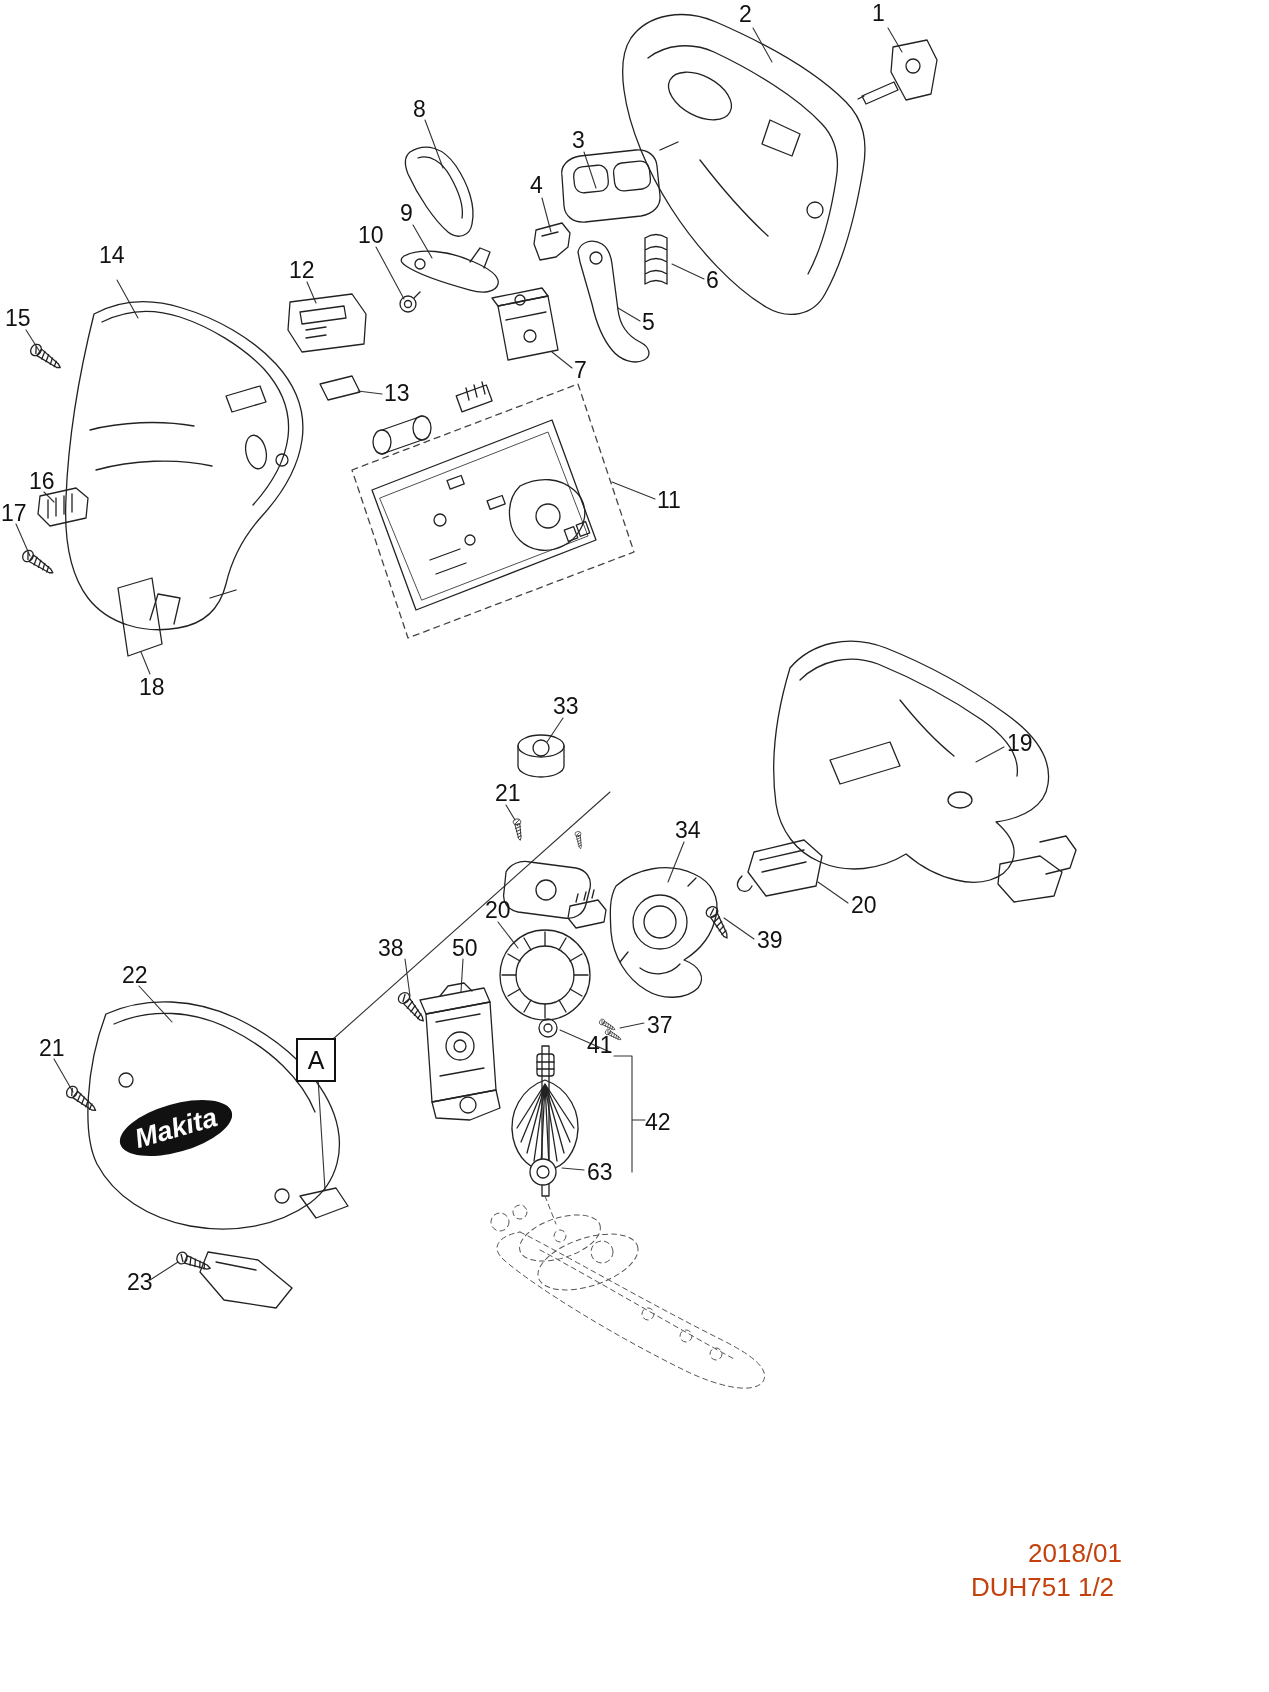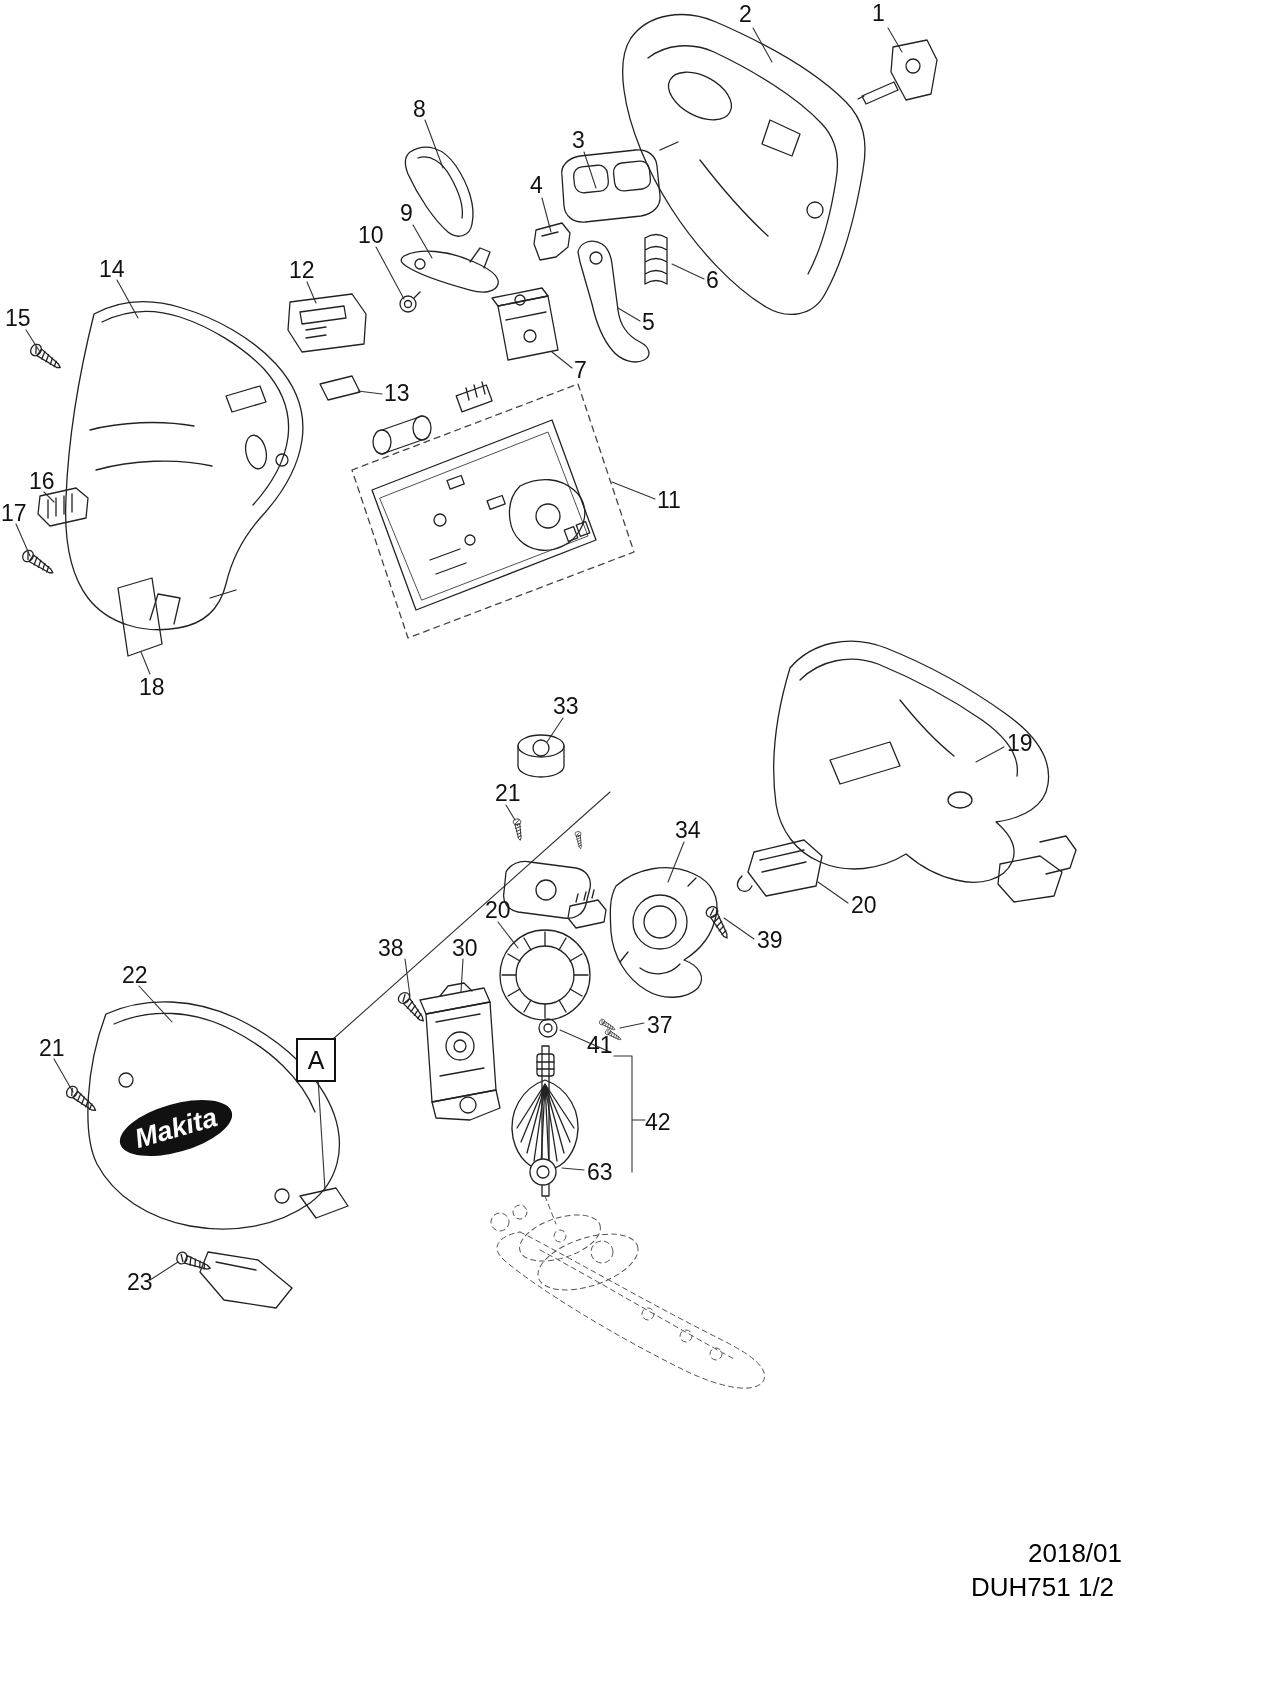--- a/index.html
+++ b/index.html
@@ -4,21 +4,21 @@
 <style>
   html,body{margin:0;padding:0;background:#fff;}
   #stage{position:relative;width:1269px;height:1692px;background:#ffffff;overflow:hidden;
          font-family:"Liberation Sans",sans-serif;color:#111;}
   #drawing{position:absolute;left:0;top:0;}
   .lbl{position:absolute;font-size:23px;line-height:1;color:#111;
        font-family:"Liberation Sans",sans-serif;user-select:none;}
   .a-box{position:absolute;width:36px;height:40px;border:2px solid #111;
          display:flex;align-items:center;justify-content:center;
          font-size:25px;background:#fff;}
-  .footer-text{position:absolute;font-size:26px;color:#000000;
+  .footer-text{position:absolute;font-size:26px;color:#c2410c;
          font-family:"Liberation Sans",sans-serif;}
 </style>
 </head>
 <body>
 
 <div id="stage">
 
   <svg id="drawing" width="1269" height="1692" viewBox="0 0 1269 1692" stroke="#222" fill="none" stroke-width="1.3" stroke-linejoin="round" stroke-linecap="round">
 
     <defs>
@@ -304,40 +304,40 @@
     </g>
   </svg>
 
   <div class="lbl" style="left:872px;top:2px">1</div>
   <div class="lbl" style="left:739px;top:3px">2</div>
   <div class="lbl" style="left:413px;top:98px">8</div>
   <div class="lbl" style="left:572px;top:129px">3</div>
   <div class="lbl" style="left:530px;top:174px">4</div>
   <div class="lbl" style="left:400px;top:202px">9</div>
   <div class="lbl" style="left:358px;top:224px">10</div>
-  <div class="lbl" style="left:99px;top:258px">14</div>
+  <div class="lbl" style="left:99px;top:244px">14</div>
   <div class="lbl" style="left:289px;top:259px">12</div>
   <div class="lbl" style="left:706px;top:269px">6</div>
   <div class="lbl" style="left:642px;top:311px">5</div>
   <div class="lbl" style="left:5px;top:307px">15</div>
   <div class="lbl" style="left:574px;top:359px">7</div>
   <div class="lbl" style="left:384px;top:382px">13</div>
   <div class="lbl" style="left:29px;top:470px">16</div>
   <div class="lbl" style="left:1px;top:502px">17</div>
   <div class="lbl" style="left:657px;top:489px">11</div>
   <div class="lbl" style="left:139px;top:676px">18</div>
   <div class="lbl" style="left:553px;top:695px">33</div>
   <div class="lbl" style="left:1007px;top:732px">19</div>
   <div class="lbl" style="left:495px;top:782px">21</div>
   <div class="lbl" style="left:675px;top:819px">34</div>
   <div class="lbl" style="left:851px;top:894px">20</div>
   <div class="lbl" style="left:485px;top:899px">20</div>
   <div class="lbl" style="left:757px;top:929px">39</div>
   <div class="lbl" style="left:378px;top:937px">38</div>
-  <div class="lbl" style="left:452px;top:937px">30</div>
+  <div class="lbl" style="left:452px;top:937px">50</div>
   <div class="lbl" style="left:122px;top:964px">22</div>
   <div class="lbl" style="left:647px;top:1014px">37</div>
   <div class="lbl" style="left:39px;top:1037px">21</div>
   <div class="lbl" style="left:587px;top:1034px">41</div>
   <div class="lbl" style="left:645px;top:1111px">42</div>
   <div class="lbl" style="left:587px;top:1161px">63</div>
   <div class="lbl" style="left:127px;top:1271px">23</div>
 
   <div class="a-box" style="left:296px;top:1038px">
     <span>A</span>

